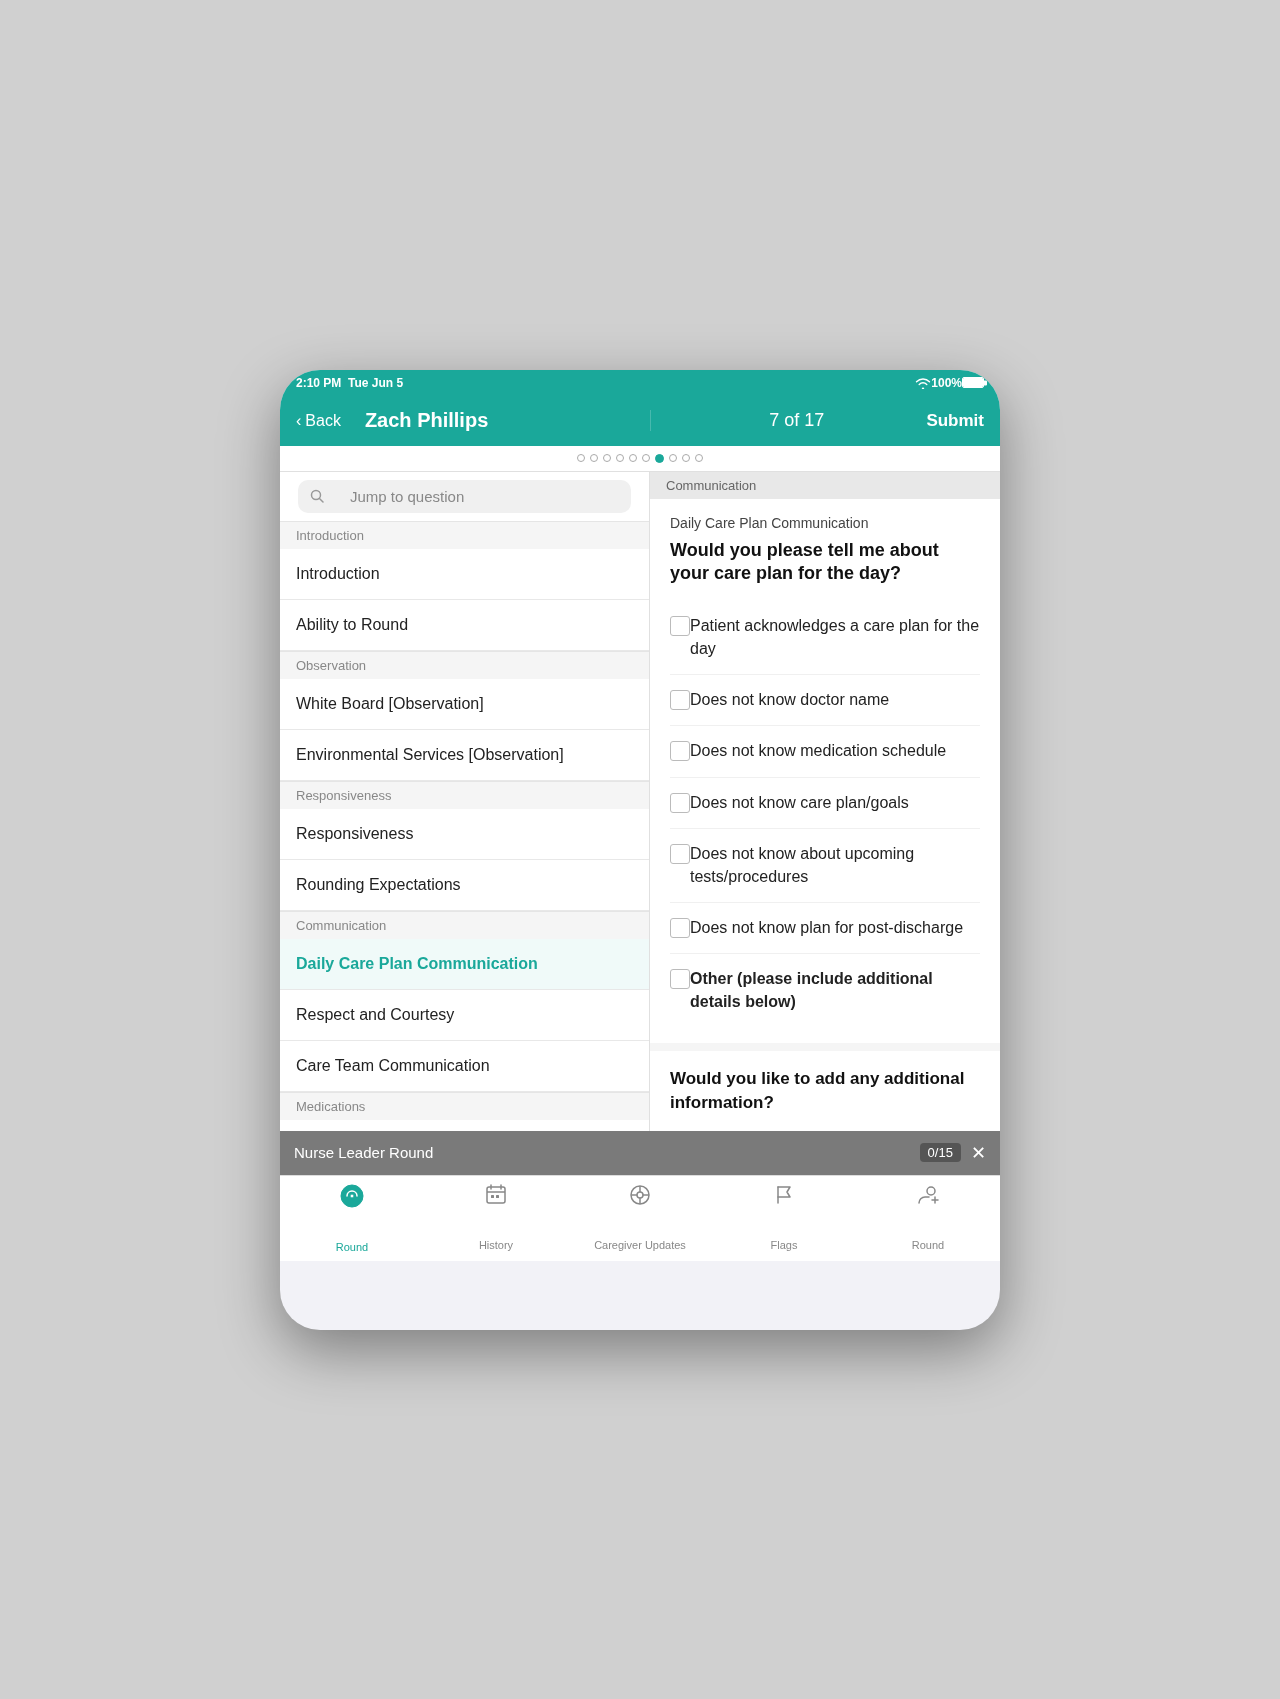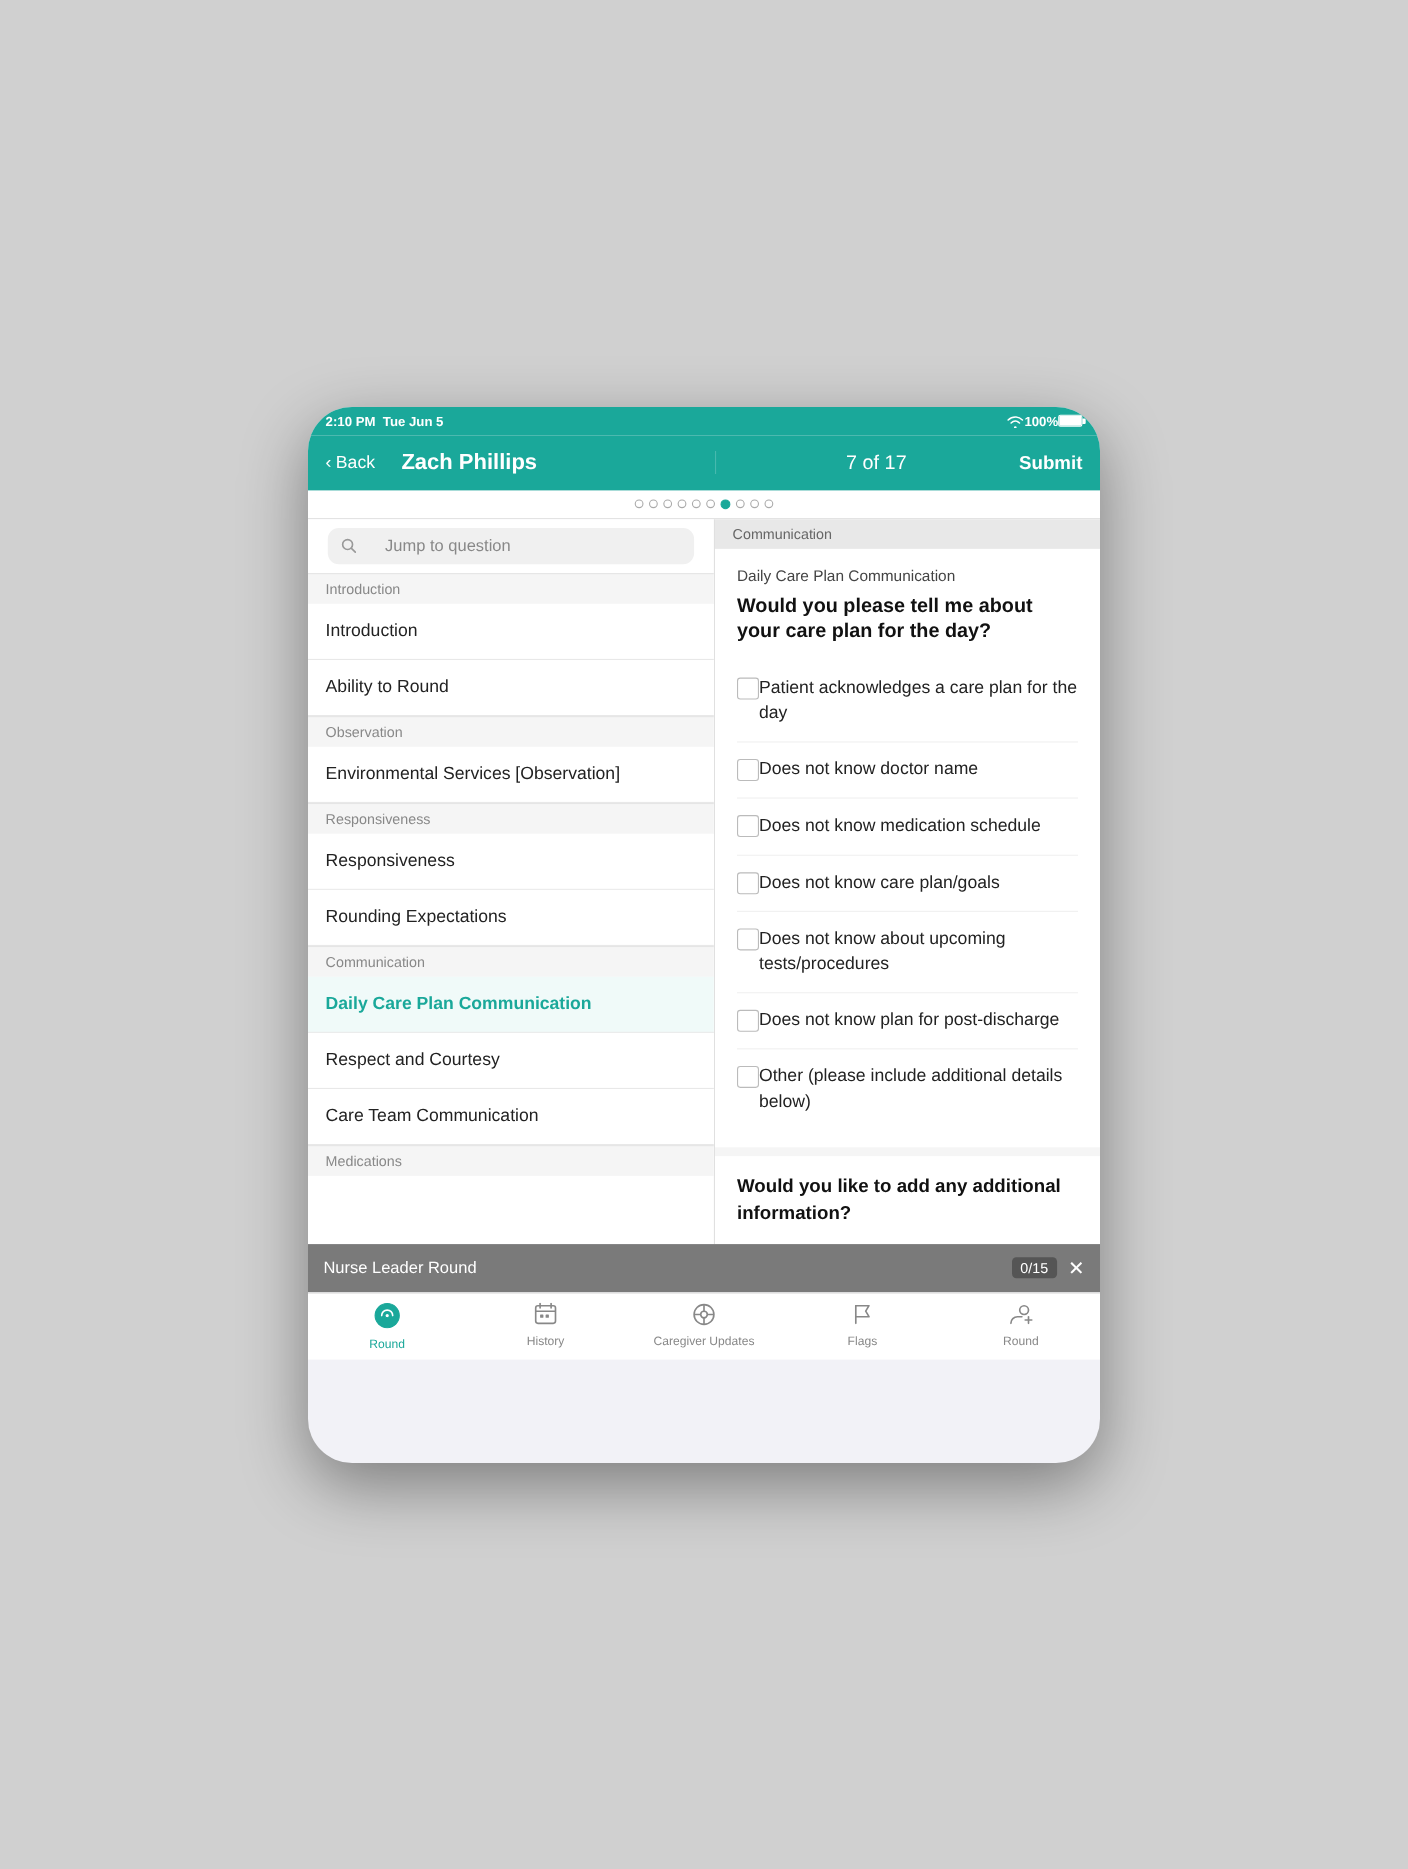--- a/index.html
+++ b/index.html
@@ -195,21 +195,21 @@
       line-height: 1.3;
       margin-bottom: 16px;
     }
     .checkbox-item {
       display: flex;
       align-items: flex-start;
       padding: 14px 0;
       border-bottom: 1px solid #f0f0f0;
       cursor: pointer;
     }
-    .checkbox-item:last-child { border-bottom: none; }
+    .checkbox-item:last-child { border-bottom: none; font-weight: bold; }
     .checkbox {
       width: 20px; height: 20px;
       border: 1.5px solid #bbb;
       border-radius: 3px;
       background: white;
       flex-shrink: 0;
       margin-top: 1px;
     }
     .checkbox-label {
       font-size: 16px;
@@ -267,21 +267,21 @@
       display: flex;
       flex-direction: column;
       align-items: center;
       padding: 8px 0;
       cursor: pointer;
       gap: 3px;
     }
     .tab-item.active .tab-label { color: #1aa89a; }
     .tab-item.active .tab-icon { color: #1aa89a; }
     .tab-icon { font-size: 18px; color: #888; }
-    .tab-label { font-size: 11px; color: #888; }
+    .tab-label { font-size: 11px; color: #888; margin-top: 25px; }
     .tab-item.active .tab-icon svg { stroke: #1aa89a; }
   </style>
 </head>
 <body>
 
 <div class="device">
 
   <div class="status-bar">
     <div>
       <span>2:10 PM</span>&nbsp;&nbsp;<span>Tue Jun 5</span>
@@ -336,20 +336,21 @@
           <line x1="9.5" y1="9.5" x2="13" y2="13" stroke="#999" stroke-width="1.5" stroke-linecap="round"></line>
         </svg>
         <span class="search-bar-text">Jump to question</span>
       </div>
 
       <div class="section-header">Introduction</div>
       <div class="sidebar-item">Introduction</div>
       <div class="sidebar-item">Ability to Round</div>
 
       <div class="section-header">Observation</div>
+      <div class="sidebar-item">White Board [Observation]</div>
       <div class="sidebar-item">Environmental Services [Observation]</div>
 
       <div class="section-header">Responsiveness</div>
       <div class="sidebar-item">Responsiveness</div>
       <div class="sidebar-item">Rounding Expectations</div>
 
       <div class="section-header">Communication</div>
       <div class="sidebar-item active">Daily Care Plan Communication</div>
       <div class="sidebar-item">Respect and Courtesy</div>
       <div class="sidebar-item">Care Team Communication</div>

